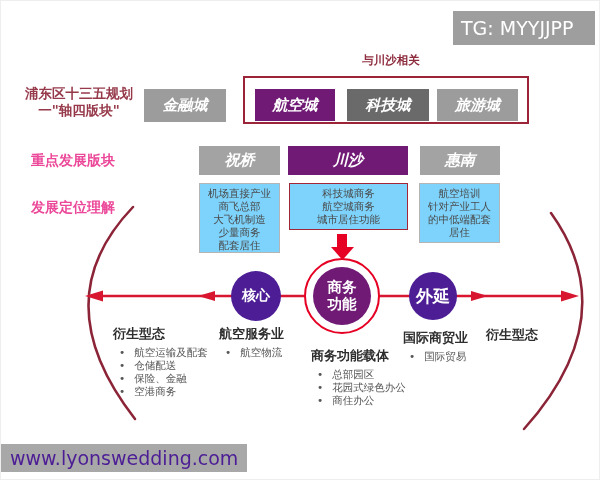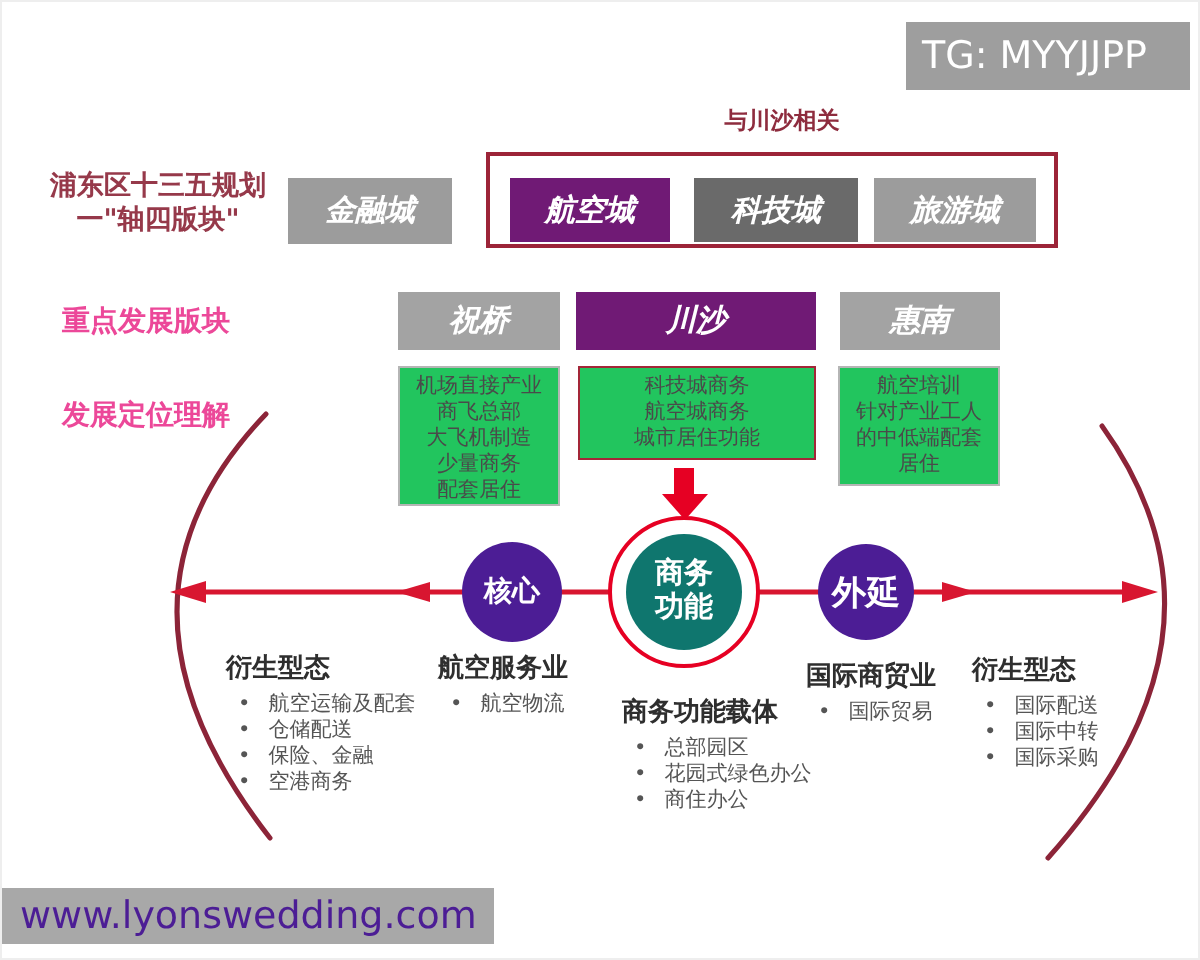--- a/index.html
+++ b/index.html
@@ -22,31 +22,31 @@
   .gbox{position:absolute;color:#ffffff;font-weight:bold;font-size:15px;text-align:center;z-index:2;font-style:italic;}
   .bg-gray{background:#a3a3a3;}
   .bg-lgray{background:#9c9c9c;}
   .bg-dgray{background:#6a6a6a;}
   .bg-red{background:#701a75;}
   .related-frame{position:absolute;left:242px;top:75px;width:286px;height:48px;border:2px solid #9c2438;background:#ffffff;z-index:1;}
   .related-label{position:absolute;left:330px;top:52px;width:120px;text-align:center;color:#8e2c3e;
           font-weight:bold;font-size:11.5px;z-index:2;}
 
   
-  .dbox{position:absolute;background:#22c55e;text-align:center;color:#4a4a4a;font-size:10.5px;line-height:13px;
+  .dbox{position:absolute;background:#7dd3fc;text-align:center;color:#4a4a4a;font-size:10.5px;line-height:13px;
         padding-top:3px;z-index:2;}
   .dbox.gray-border{border:1px solid #b5b5b5;}
   .dbox.red-border{border:1.5px solid #a32638;}
 
   
   .circle{position:absolute;border-radius:50%;background:#4c1d95;color:#ffffff;font-weight:bold;
           display:flex;align-items:center;justify-content:center;z-index:3;}
   .ring{position:absolute;left:303px;top:257px;width:76px;height:76px;border:2px solid #e60023;border-radius:50%;
         background:#ffffff;z-index:3;display:flex;align-items:center;justify-content:center;}
-  .ring .inner{width:58px;height:58px;border-radius:50%;background:#0f766e;color:#ffffff;font-weight:bold;
+  .ring .inner{width:58px;height:58px;border-radius:50%;background:#701a75;color:#ffffff;font-weight:bold;
         font-size:14.5px;line-height:17px;display:flex;align-items:center;justify-content:center;text-align:center;}
   .c-core{left:230px;top:270px;width:50px;height:50px;font-size:14px;}
   .c-ext{left:408px;top:271px;width:48px;height:48px;font-size:17px;}
 
   
   .cat{position:absolute;z-index:2;white-space:nowrap;}
   .cat .title{font-weight:bold;font-size:13px;color:#2e2e2e;margin-bottom:3px;}
   .cat ul{margin:0;padding:0;list-style:none;}
   .cat li{font-size:10.5px;color:#555555;line-height:12px;margin:0 0 1px 6px;}
   .cat li::before{content:"•";margin-right:9px;color:#555555;}
@@ -141,22 +141,17 @@
     </ul>
   </div>
   <div class="cat" style="left:402px;top:328px;">
     <div class="title">国际商贸业</div>
     <ul>
       <li>国际贸易</li>
     </ul>
   </div>
   <div class="cat" style="left:485px;top:325px;">
     <div class="title">衍生型态</div>
-    <ul>
-      <li>国际配送</li>
-      <li>国际中转</li>
-      <li>国际采购</li>
-    </ul>
   </div>
 
   <div class="footer-bar">www.lyonswedding.com</div>
 
 </div>
 
 </body></html>

